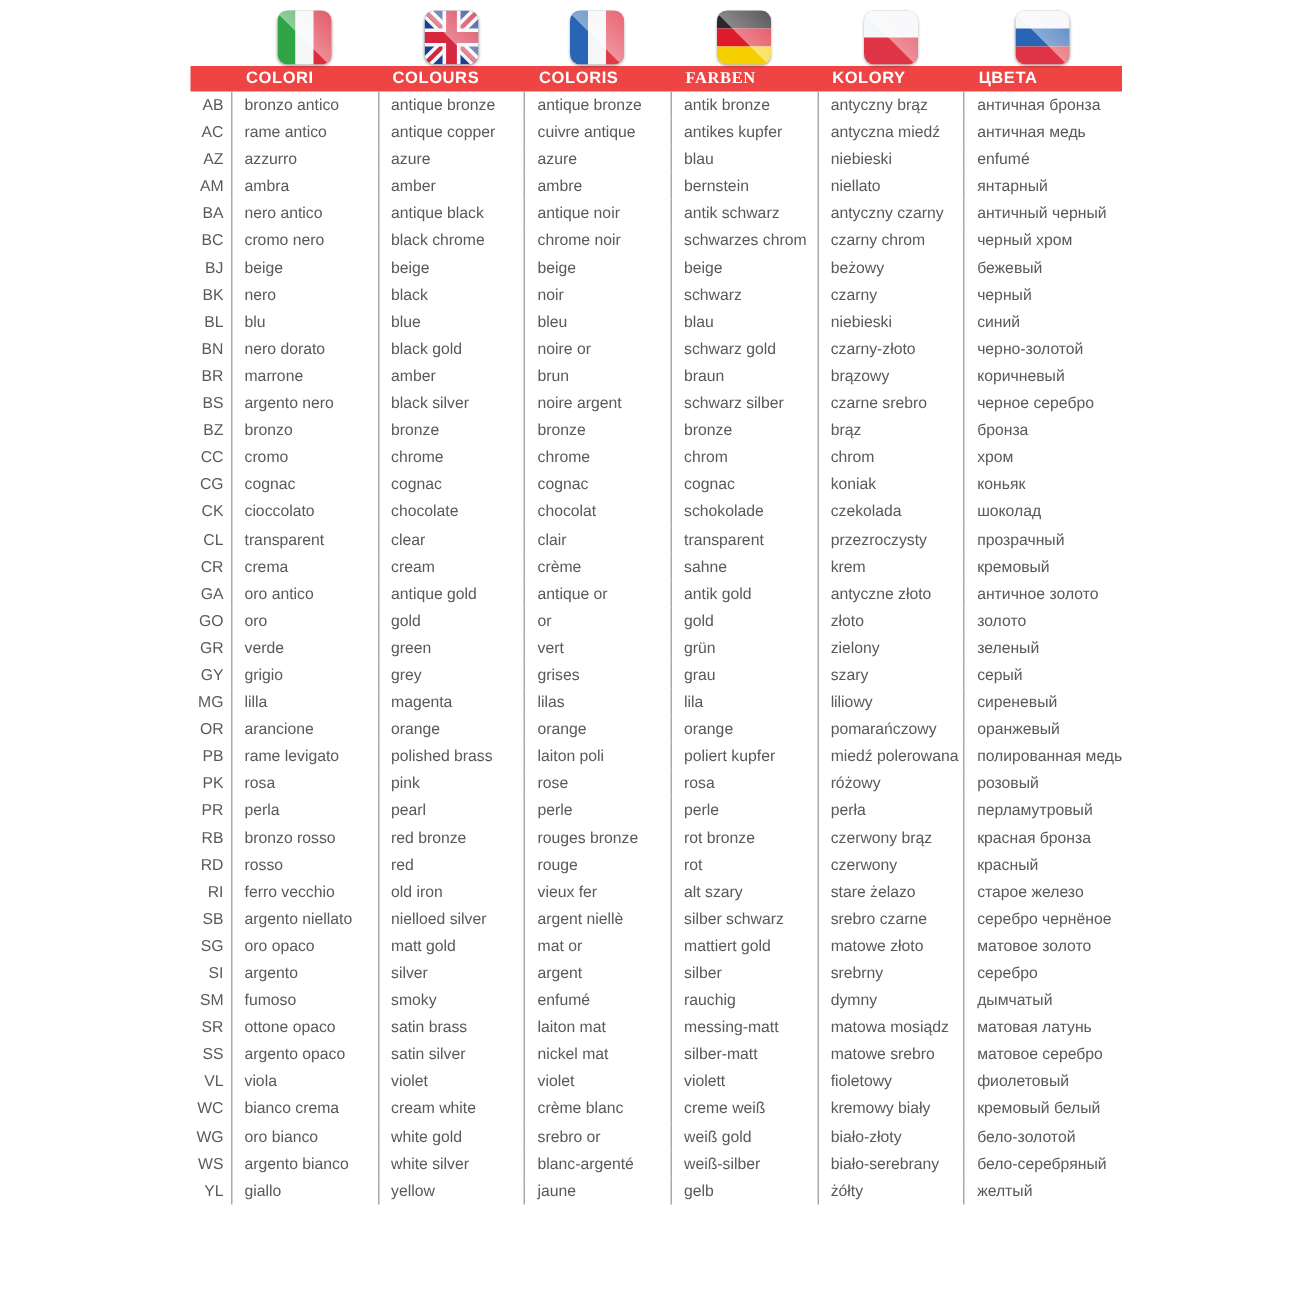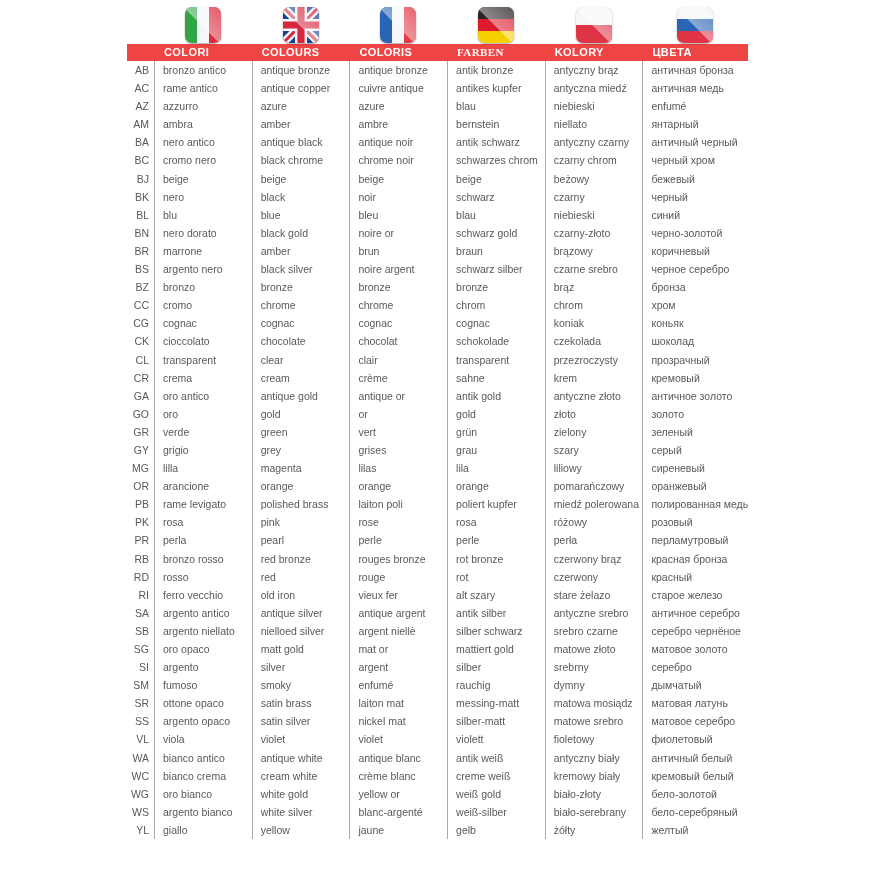--- a/index.html
+++ b/index.html
@@ -399,29 +399,20 @@
       <div class="grid-row">
         <div class="cell code-cell">RI</div>
         <div class="cell value-cell">ferro vecchio</div>
         <div class="cell value-cell">old iron</div>
         <div class="cell value-cell">vieux fer</div>
         <div class="cell value-cell">alt szary</div>
         <div class="cell value-cell">stare żelazo</div>
         <div class="cell value-cell">старое железо</div>
       </div>
       <div class="grid-row">
-        <div class="cell code-cell">SA</div>
-        <div class="cell value-cell">argento antico</div>
-        <div class="cell value-cell">antique silver</div>
-        <div class="cell value-cell">antique argent</div>
-        <div class="cell value-cell">antik silber</div>
-        <div class="cell value-cell">antyczne srebro</div>
-        <div class="cell value-cell">античное серебро</div>
-      </div>
-      <div class="grid-row">
         <div class="cell code-cell">SB</div>
         <div class="cell value-cell">argento niellato</div>
         <div class="cell value-cell">nielloed silver</div>
         <div class="cell value-cell">argent niellè</div>
         <div class="cell value-cell">silber schwarz</div>
         <div class="cell value-cell">srebro czarne</div>
         <div class="cell value-cell">серебро чернёное</div>
       </div>
       <div class="grid-row">
         <div class="cell code-cell">SG</div>
@@ -471,42 +462,33 @@
       <div class="grid-row">
         <div class="cell code-cell">VL</div>
         <div class="cell value-cell">viola</div>
         <div class="cell value-cell">violet</div>
         <div class="cell value-cell">violet</div>
         <div class="cell value-cell">violett</div>
         <div class="cell value-cell">fioletowy</div>
         <div class="cell value-cell">фиолетовый</div>
       </div>
       <div class="grid-row">
-        <div class="cell code-cell">WA</div>
-        <div class="cell value-cell">bianco antico</div>
-        <div class="cell value-cell">antique white</div>
-        <div class="cell value-cell">antique blanc</div>
-        <div class="cell value-cell">antik weiß</div>
-        <div class="cell value-cell">antyczny biały</div>
-        <div class="cell value-cell">античный белый</div>
-      </div>
-      <div class="grid-row">
         <div class="cell code-cell">WC</div>
         <div class="cell value-cell">bianco crema</div>
         <div class="cell value-cell">cream white</div>
         <div class="cell value-cell">crème blanc</div>
         <div class="cell value-cell">creme weiß</div>
         <div class="cell value-cell">kremowy biały</div>
         <div class="cell value-cell">кремовый белый</div>
       </div>
       <div class="grid-row">
         <div class="cell code-cell">WG</div>
         <div class="cell value-cell">oro bianco</div>
         <div class="cell value-cell">white gold</div>
-        <div class="cell value-cell">yellow or</div>
+        <div class="cell value-cell">srebro or</div>
         <div class="cell value-cell">weiß gold</div>
         <div class="cell value-cell">biało-złoty</div>
         <div class="cell value-cell">бело-золотой</div>
       </div>
       <div class="grid-row">
         <div class="cell code-cell">WS</div>
         <div class="cell value-cell">argento bianco</div>
         <div class="cell value-cell">white silver</div>
         <div class="cell value-cell">blanc-argenté</div>
         <div class="cell value-cell">weiß-silber</div>

